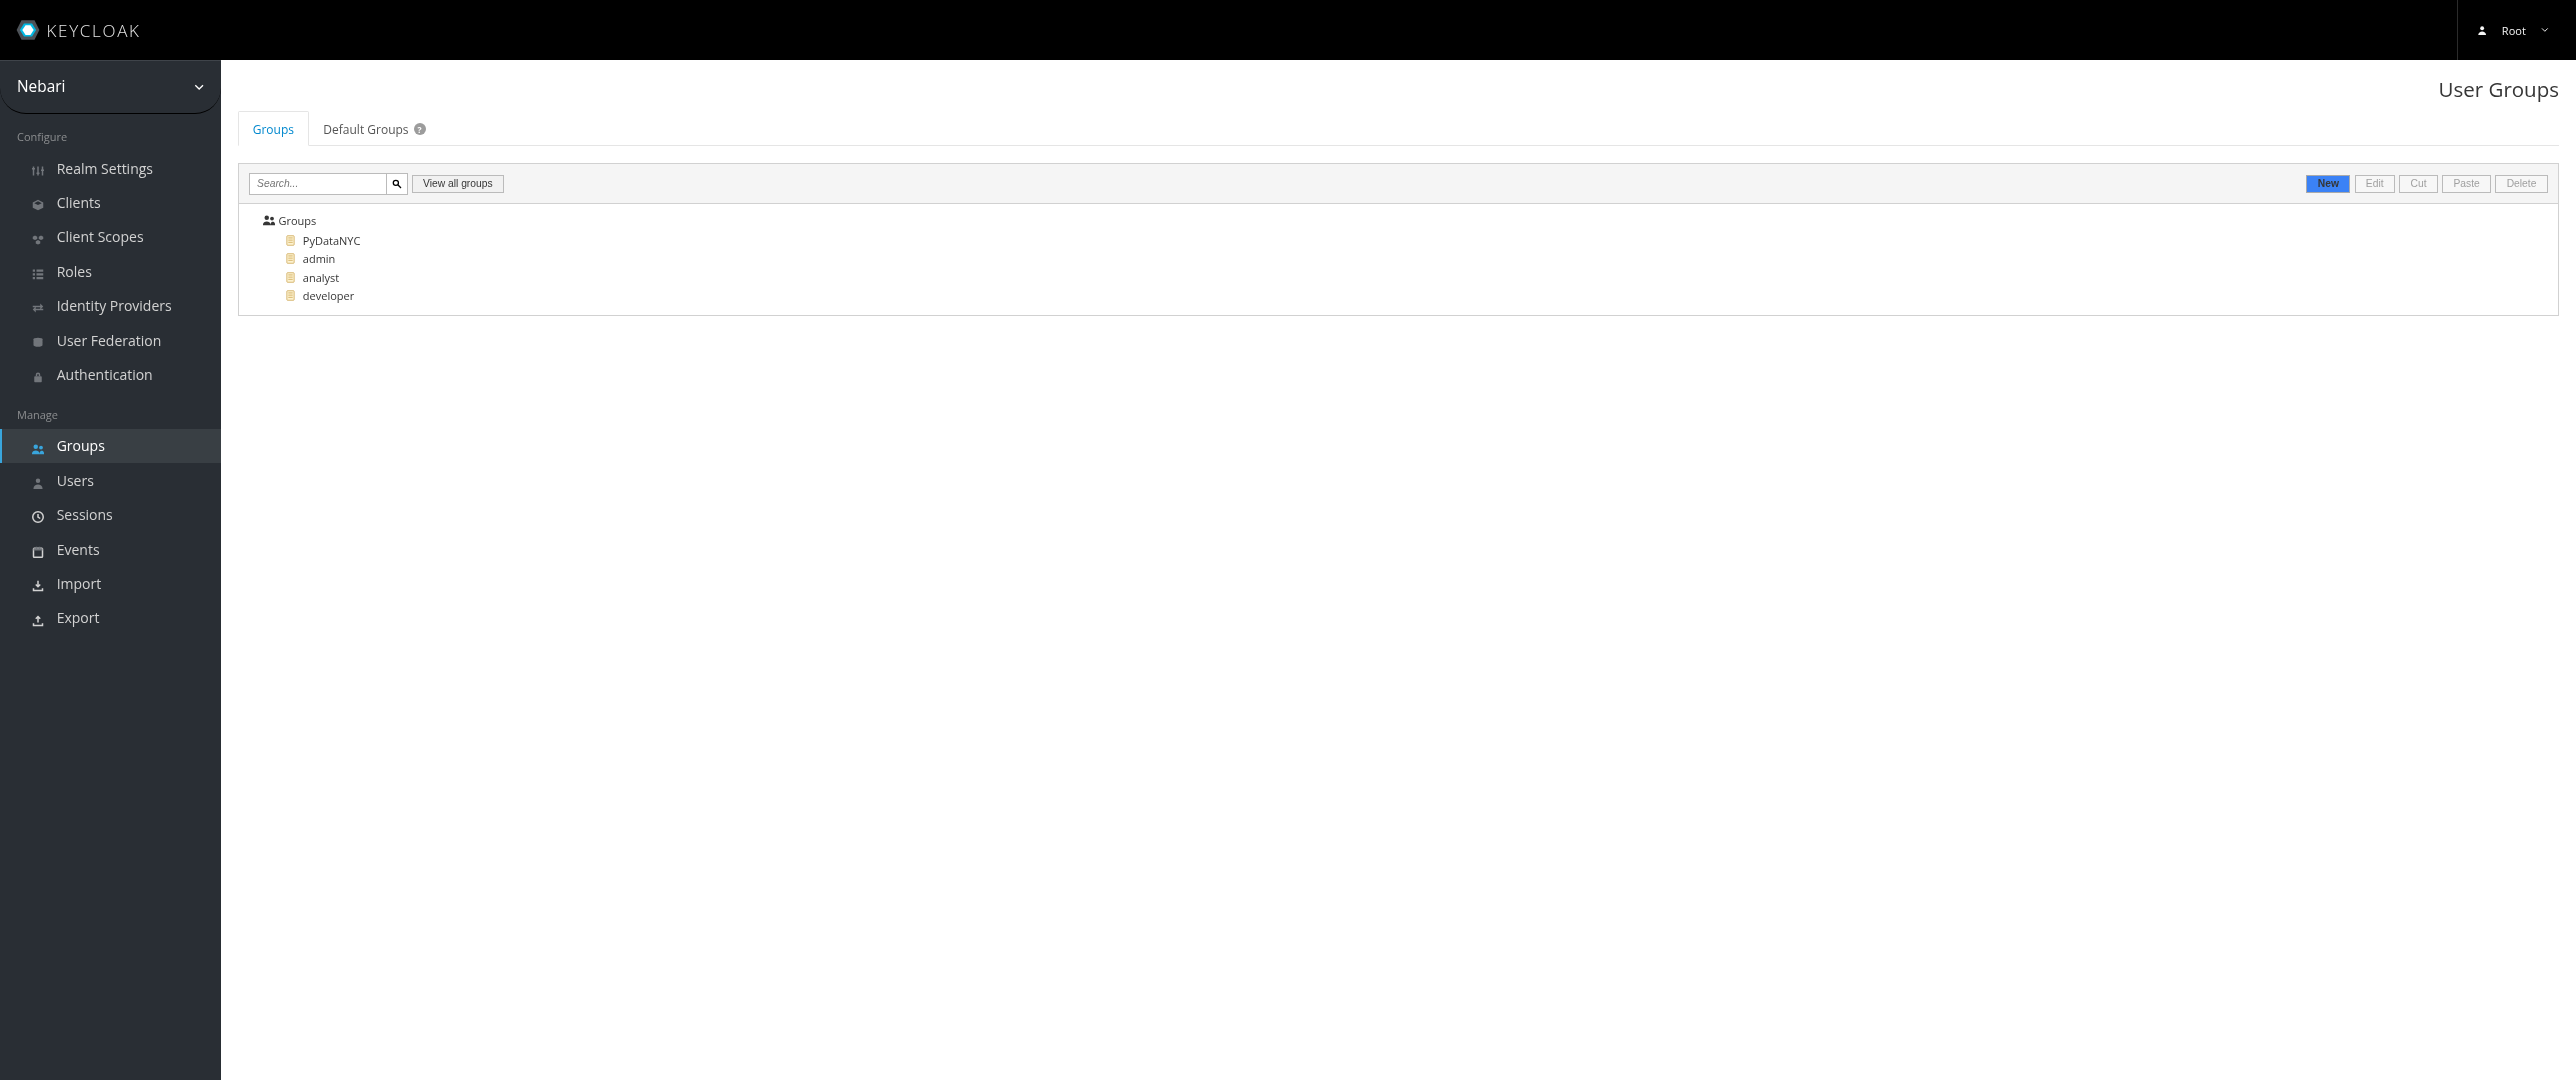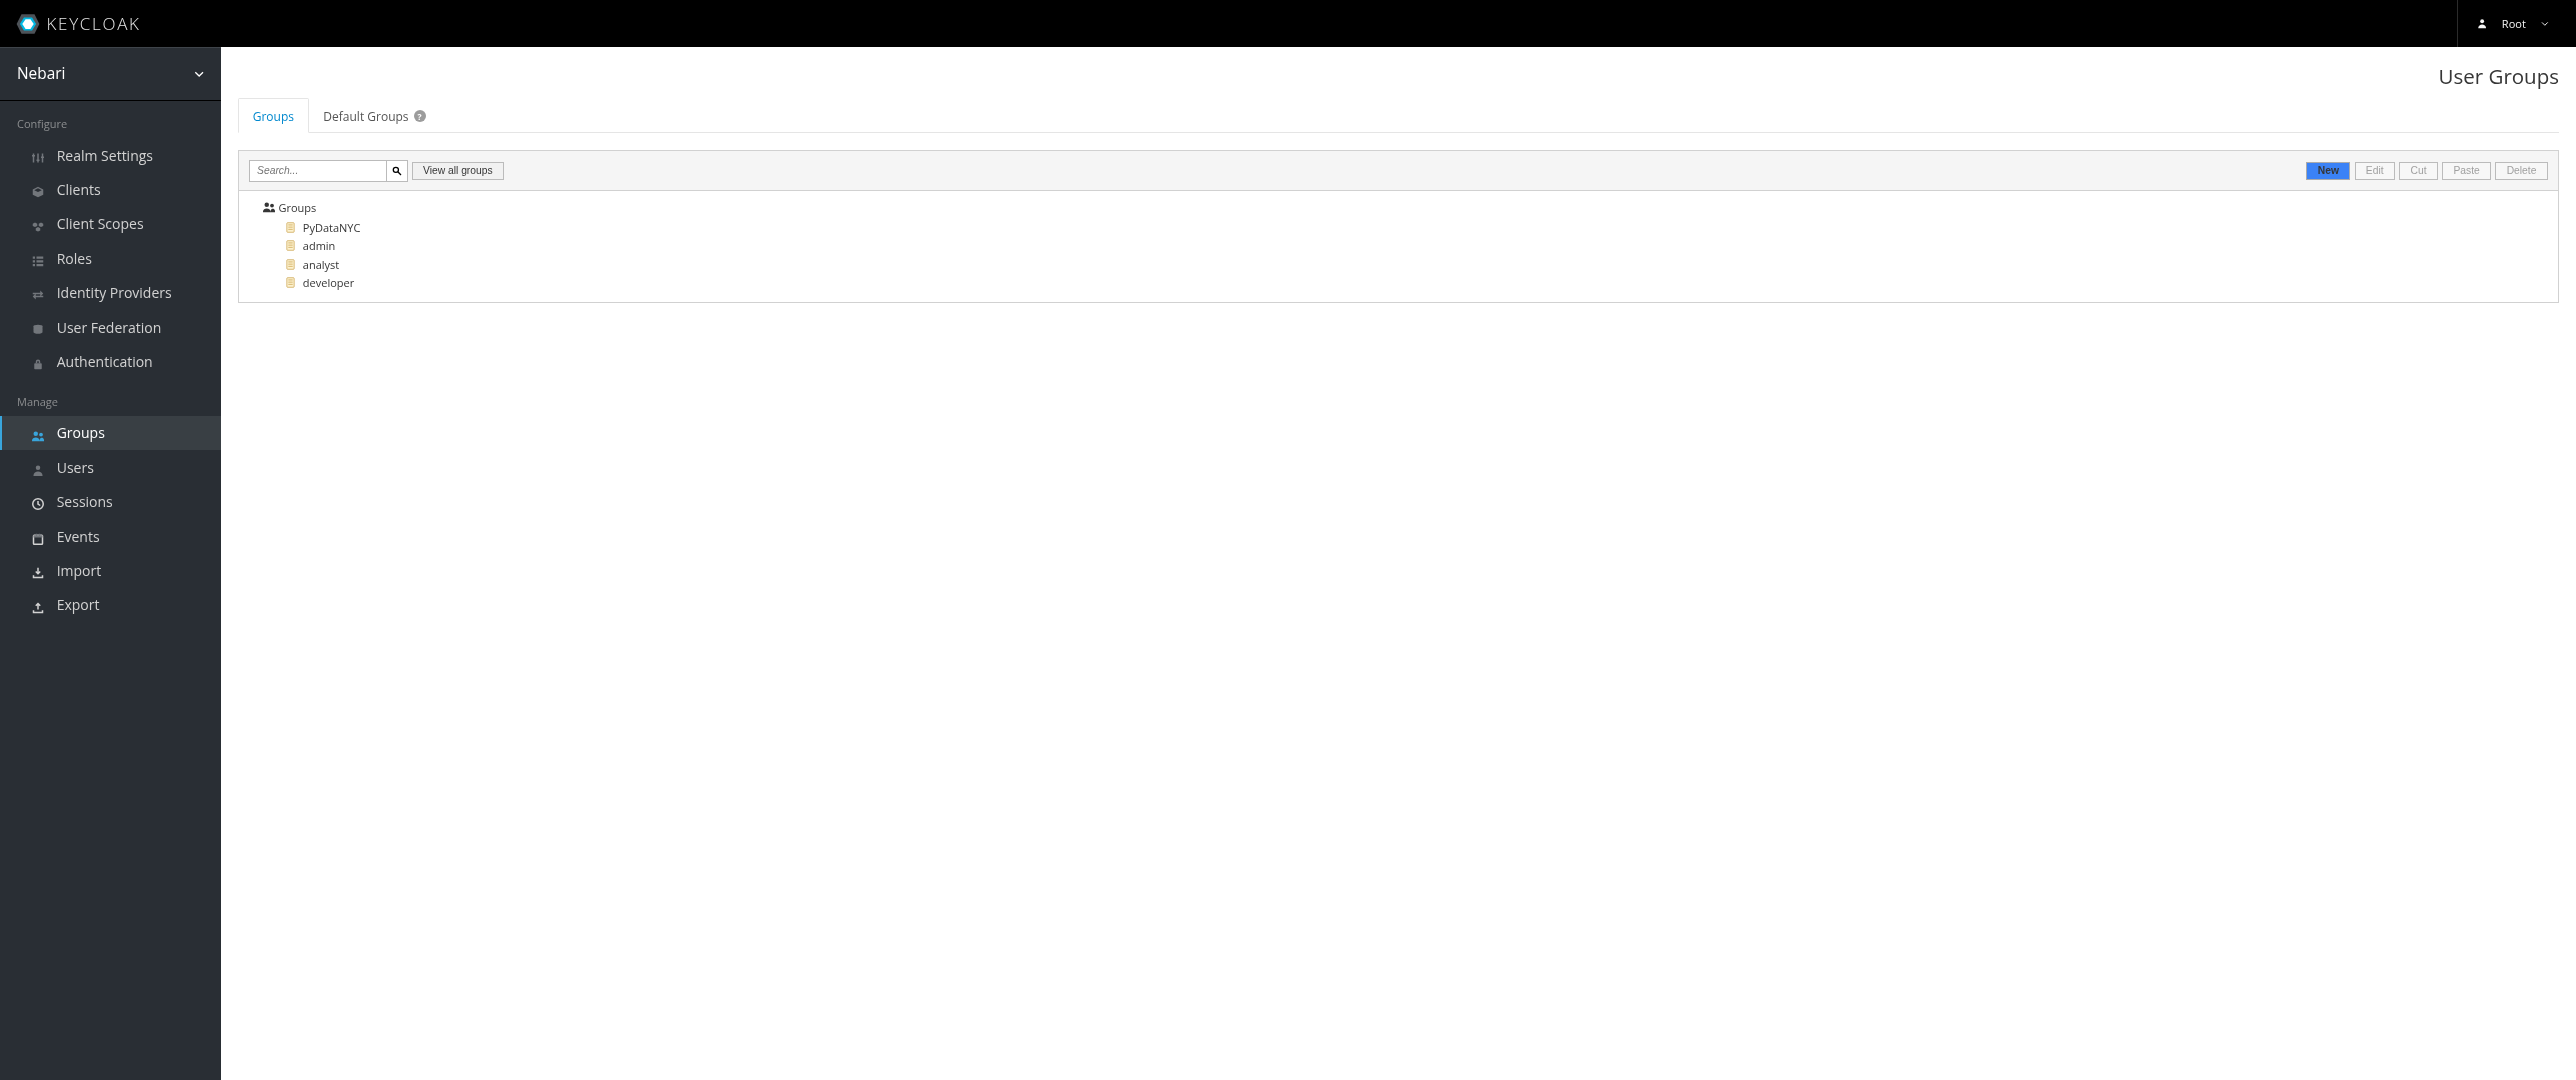--- a/index.html
+++ b/index.html
@@ -1,32 +1,32 @@
 <!DOCTYPE html>
 <html><head>
 <meta charset="utf-8">
 <style>
   * { box-sizing: border-box; margin: 0; padding: 0; }
   html, body { height: 100%; font-family: "Open Sans", "Helvetica Neue", Helvetica, Arial, sans-serif; font-size: 11px; color: #363636; }
   body { display: flex; flex-direction: column; }
 
   
-  .topbar { background: #000; color: #fff; height: 47px; display: flex; align-items: center; justify-content: space-between; padding: 0 8.5px 0 0; }
+  .topbar { background: #000; color: #fff; height: 60px; display: flex; align-items: center; justify-content: space-between; padding: 0 8.5px 0 0; }
   .brand { display: flex; align-items: center; gap: 5.1px; padding-left: 15.4px; }
   .brand-logo { width: 26px; height: 26px; }
   .brand-text { font-size: 17px; font-weight: 300; letter-spacing: 1.7px; color: #e5e5e5; }
   .user-menu { border-left: 0.9px solid #2b2b2b; height: 100%; display: flex; align-items: center; padding: 0 19px; gap: 15px; cursor: pointer; color: #f5f5f5; font-size: 11px; }
   .user-menu svg { width: 10.3px; height: 10.3px; fill: #f5f5f5; }
   .user-menu .chev { width: 7.7px; height: 7.7px; }
 
   .shell { display: flex; flex: 1; min-height: 0; }
 
   
   .sidebar { width: 221px; background: #292e34; color: #d2d2d2; display: flex; flex-direction: column; border-top: 0.9px solid #3f444a; }
-  .realm { padding: 15.4px 17px; font-size: 15.4px; color: #fff; display: flex; justify-content: space-between; align-items: center; border-bottom: 0.9px solid #000; cursor: pointer; }
+  .realm { padding: 15.4px 17px; font-size: 15.4px; color: #fff; display: flex; justify-content: space-between; align-items: center; border-bottom: 0.9px solid #000; cursor: pointer; border-radius: 26px; }
   .realm svg { width: 10.3px; height: 10.3px; fill: #fff; }
   .section-label { padding: 15.4px 17px 6.8px; color: #8b8d8f; font-size: 11px; }
   .nav-item { display: flex; align-items: flex-end; gap: 12px; padding: 7.7px 17px 7.7px 29px; color: #d2d2d2; font-size: 14px; cursor: pointer; border-left: 2.6px solid transparent; }
   .nav-item.active { background: #393f44; border-left-color: #39a5dc; color: #fff; }
   .nav-icon { width: 13.7px; height: 13.7px; display: inline-flex; align-items: center; justify-content: center; flex-shrink: 0; }
   .nav-icon svg { width: 12px; height: 12px; fill: #72767b; }
   .nav-item.active .nav-icon svg { fill: #39a5dc; }
 
   
   .main { flex: 1; background: #fff; padding: 15.4px 17px; overflow: auto; }

